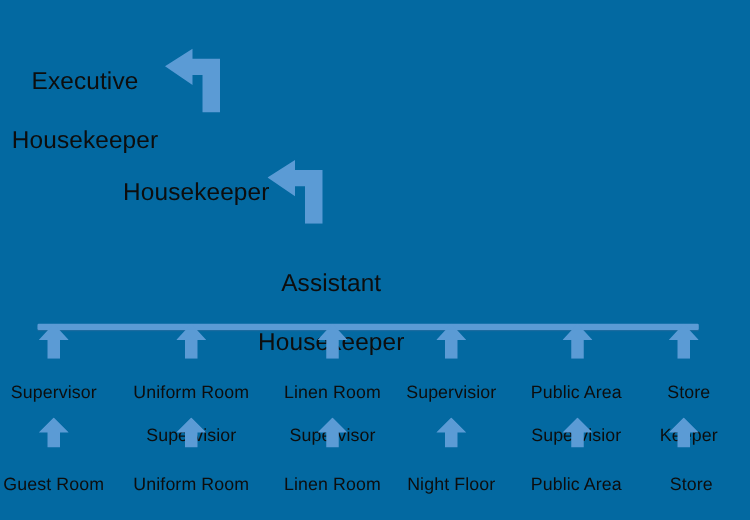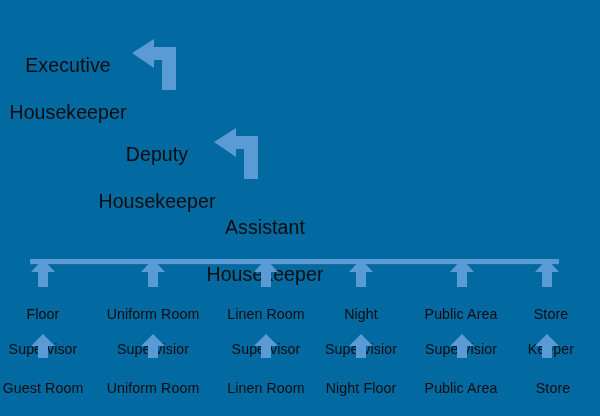--- a/index.html
+++ b/index.html
@@ -60,21 +60,20 @@
     <div>Housekeeper</div>
   </div>
 
   <span class="arrow" style="left:132px; top:35px;">
     <svg width="54" height="55" viewBox="0 0 54 55">
       <path d="M0 18 L22 4 L22 12 L44 12 L44 55 L30 55 L30 25 L22 25 L22 33 Z" fill="#5B9BD5"></path>
     </svg>
   </span>
 
   <div class="node-label lvl-deputy" style="left:92px; top:119px; width:130px;">
-    <div>Deputy</div>
     <div>Housekeeper</div>
   </div>
 
   <span class="arrow" style="left:214px; top:124px;">
     <svg width="54" height="55" viewBox="0 0 54 55">
       <path d="M0 18 L22 4 L22 12 L44 12 L44 55 L30 55 L30 25 L22 25 L22 33 Z" fill="#5B9BD5"></path>
     </svg>
   </span>
 
   <div class="node-label lvl-asst" style="left:190px; top:192px; width:150px;">
@@ -109,33 +108,31 @@
       <path d="M12 0 L24 13 L17 13 L17 28 L7 28 L7 13 L0 13 Z" fill="#5B9BD5"></path>
     </svg>
   </span>
   <span class="arrow" style="left:535px; top:259px;">
     <svg width="24" height="28" viewBox="0 0 24 28">
       <path d="M12 0 L24 13 L17 13 L17 28 L7 28 L7 13 L0 13 Z" fill="#5B9BD5"></path>
     </svg>
   </span>
 
   <div class="node-label lvl-sup" style="left:0px; top:289px; width:86px;">
-    <div>Floor</div>
     <div>Supervisor</div>
   </div>
   <div class="node-label lvl-sup" style="left:100px; top:289px; width:106px;">
     <div>Uniform Room</div>
     <div>Supervisior</div>
   </div>
   <div class="node-label lvl-sup" style="left:215px; top:289px; width:102px;">
     <div>Linen Room</div>
     <div>Supervisor</div>
   </div>
   <div class="node-label lvl-sup" style="left:308px; top:289px; width:106px;">
-    <div>Night</div>
     <div>Supervisior</div>
   </div>
   <div class="node-label lvl-sup" style="left:409px; top:289px; width:104px;">
     <div>Public Area</div>
     <div>Supervisior</div>
   </div>
   <div class="node-label lvl-sup" style="left:512px; top:289px; width:78px;">
     <div>Store</div>
     <div>Keeper</div>
   </div>

